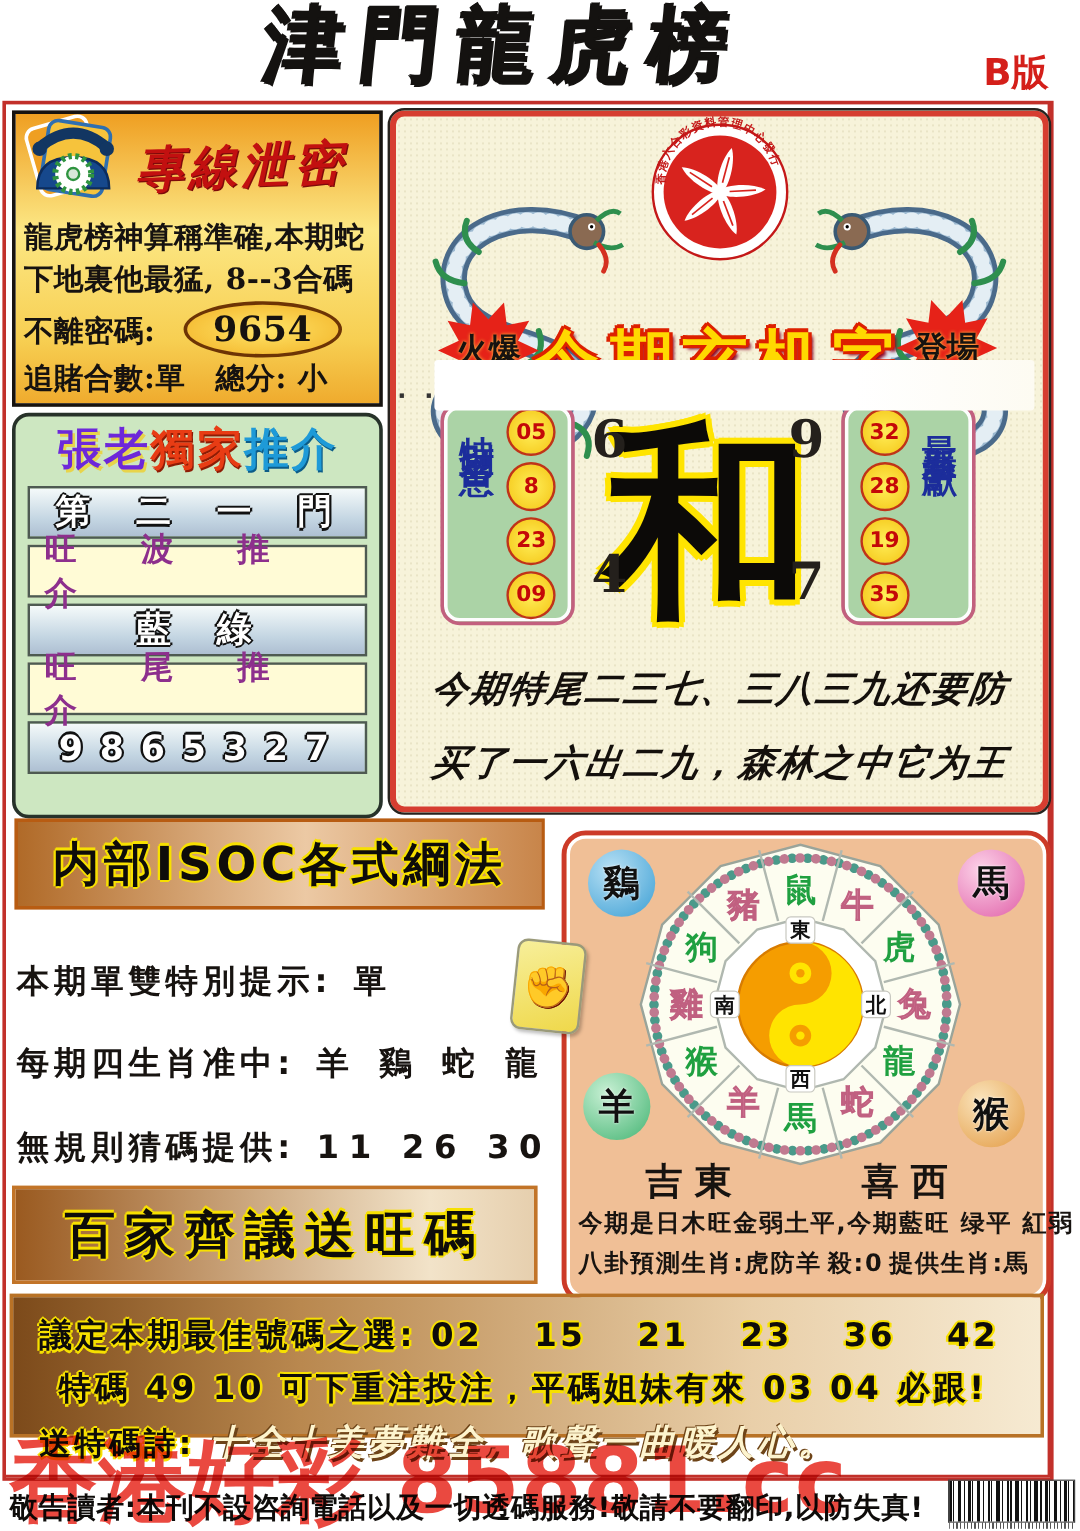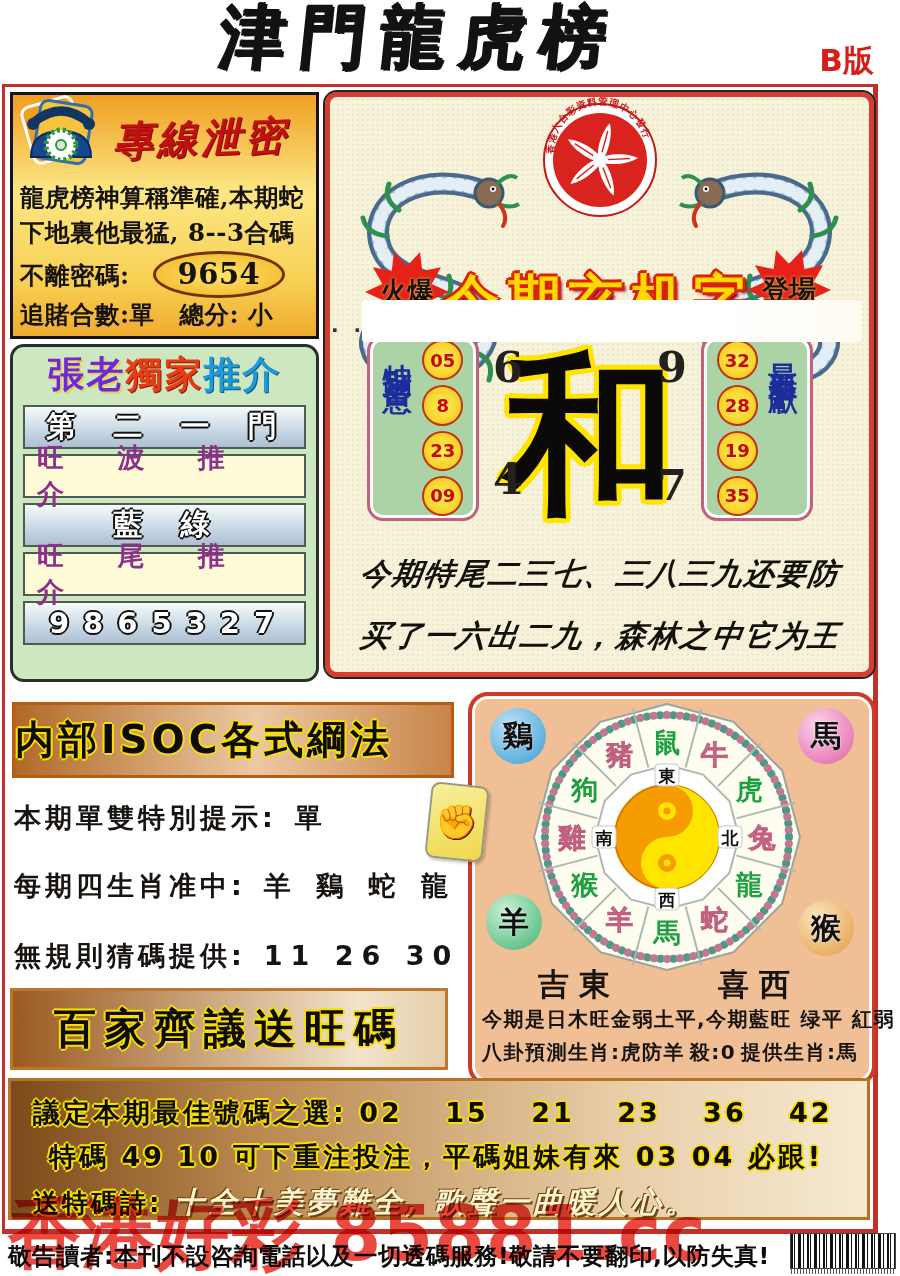--- a/index.html
+++ b/index.html
@@ -73,23 +73,23 @@
   .hezi{position:absolute;left:170px;top:258px;width:190px;text-align:center;z-index:4;
     font-size:172px;font-weight:900;line-height:1.0;color:#0c0a08;
     text-shadow:-5px 0 #ffe400,5px 0 #ffe400,0 -5px #ffe400,0 5px #ffe400,
       -4px -4px #ffe400,4px 4px #ffe400,-4px 4px #ffe400,4px -4px #ffe400;}
   .cnum{position:absolute;z-index:4;font-family:"DejaVu Serif",serif;font-size:43px;
     font-weight:700;color:#24201c;}
   .poem{position:absolute;left:16px;width:518px;text-align:center;z-index:4;
     font-family:"DejaVu Serif",serif;font-style:italic;font-size:30px;font-weight:700;
     color:#14100c;letter-spacing:2px;white-space:nowrap;transform:skewX(-8deg);}
   
-  .isoc-banner{position:absolute;left:12px;top:702px;width:436px;height:70px;
+  .isoc-banner{position:absolute;left:12px;top:682px;width:436px;height:70px;
     background:linear-gradient(90deg,#b06a28,#ecc9a4 55%,#c8854a);border:3px solid #b85c12;
-    display:flex;align-items:center;}
+    display:flex;align-items:center;justify-content:center;}
   .yo{color:#0e0c0a;text-shadow:-2px 0 #f7e000,2px 0 #f7e000,0 -2px #f7e000,0 2px #f7e000,
       -1px -1px #f7e000,1px 1px #f7e000;}
   .isoc-banner .txt{font-size:39px;font-weight:900;letter-spacing:4px;white-space:nowrap;}
   .isoc-line{position:absolute;left:14px;width:444px;font-size:27px;font-weight:900;
     color:#171310;letter-spacing:4px;white-space:nowrap;}
   .isoc-line .val{margin-left:18px;letter-spacing:8px;}
   .fist{position:absolute;left:428px;top:784px;width:54px;height:72px;z-index:3;
     background:linear-gradient(160deg,#f7ef9a,#efd84a);border:2px solid #9a9a7a;border-radius:9px;
     transform:rotate(6deg);display:flex;align-items:center;justify-content:center;
     box-shadow:2px 2px 3px rgba(0,0,0,.25);}
@@ -109,21 +109,21 @@
   .luck{position:absolute;top:268px;font-size:31px;font-weight:900;color:#171310;letter-spacing:10px;}
   .luck-e{left:66px;} .luck-w{left:246px;}
   .zline{position:absolute;left:10px;width:380px;font-size:20px;font-weight:900;color:#171310;
     white-space:nowrap;letter-spacing:1.5px;}
   .zline2{display:flex;justify-content:space-between;padding-right:4px;box-sizing:border-box;}
   
   .baijia{position:absolute;left:10px;top:988px;width:432px;height:76px;
     background:linear-gradient(90deg,#9a5a20,#f2e3c9 80%,#e6cfae);border:3px solid #c27428;
     display:flex;align-items:center;justify-content:center;}
   .baijia .txt{font-size:42px;font-weight:900;letter-spacing:8px;white-space:nowrap;}
-  .numbox{position:absolute;left:8px;top:1078px;width:862px;height:142px;box-sizing:border-box;
+  .numbox{position:absolute;left:8px;top:1078px;width:862px;height:120px;box-sizing:border-box;
     background:linear-gradient(90deg,#7c4a1a 0%,#b9884f 28%,#e9cfa9 72%,#f6ead2 100%);
     border:3px solid #b87226;}
   .nb-line{position:absolute;left:22px;white-space:nowrap;font-size:27px;font-weight:900;
     letter-spacing:3px;}
   .nb3-label{font-size:26px;}
   .nb3-val{font-family:"DejaVu Serif",serif;font-style:italic;font-size:29px;font-weight:700;
     color:#fdf4ce;text-shadow:2px 2px 0 #6e4418,-1px -1px 0 #6e4418;letter-spacing:4px;}
   
   .watermark{position:absolute;left:8px;top:1186px;z-index:60;font-size:73px;font-weight:900;
     color:#e621166;color:#e62116;opacity:.82;letter-spacing:1px;white-space:nowrap;

